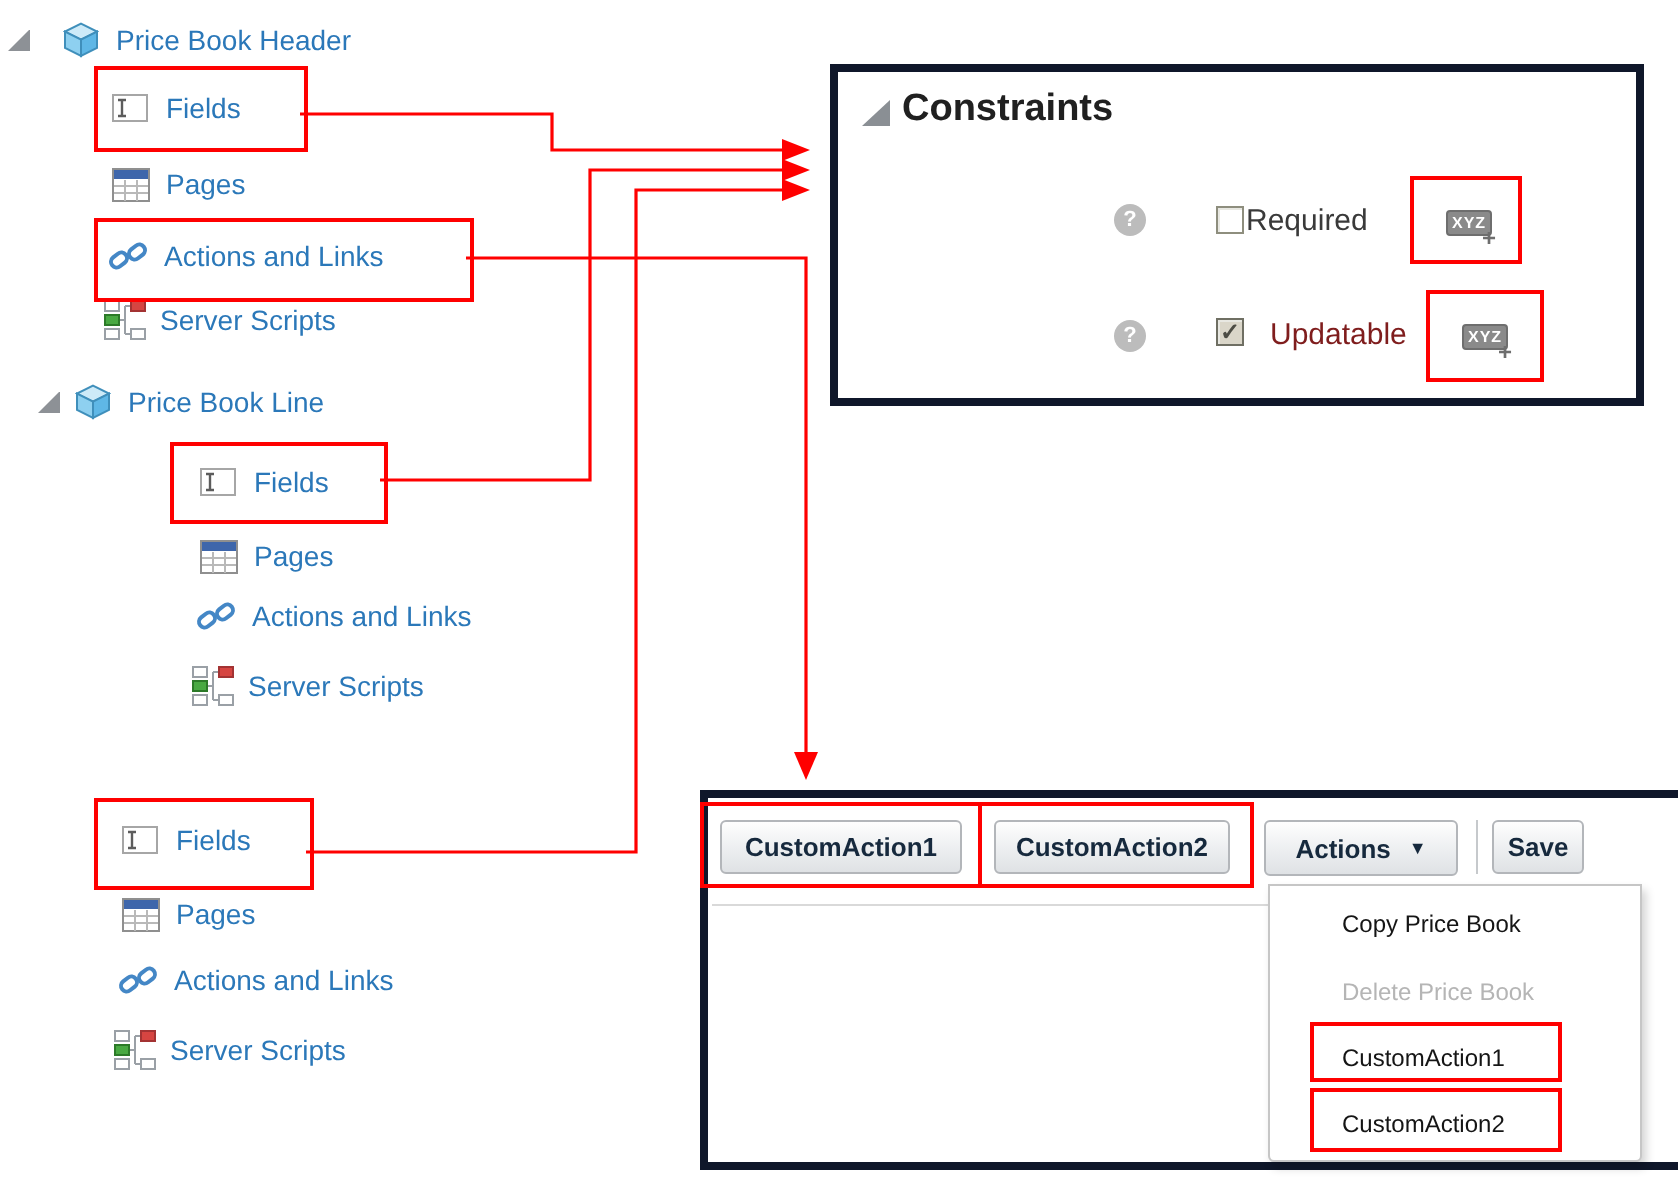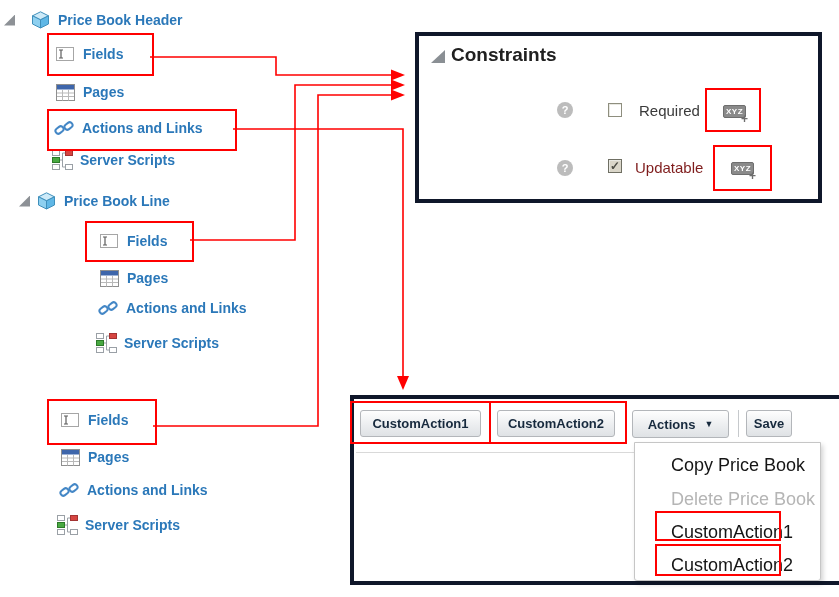--- a/index.html
+++ b/index.html
@@ -6,21 +6,21 @@
   .stage{position:relative;width:839px;height:597px;background:#fff;
          font-family:"Liberation Sans",sans-serif;overflow:hidden;}
 
   
   .tree-row{position:absolute;display:flex;align-items:center;height:20px;white-space:nowrap;cursor:pointer;}
   .tree-label{color:#2b78b9;font-size:14px;}
   .tri{width:11px;height:11px;background:#8d9196;
        clip-path:polygon(100% 0,100% 100%,0 100%);flex:0 0 auto;}
   .tri.big{width:14px;height:13px;background:#8a8f94;}
   .node-icon{width:22px;display:flex;justify-content:center;align-items:center;flex:0 0 auto;}
-  .gap14{margin-left:14px;} .gap4{margin-left:5px;} .lblgap{margin-left:7px;font-weight:bold;}
+  .gap14{margin-left:14px;} .gap4{margin-left:5px;} .lblgap{margin-left:7px;}
 
   
   .ann-box{position:absolute;border:2px solid #ff0000;z-index:15;pointer-events:none;}
   .ann-svg{position:absolute;left:0;top:0;z-index:20;pointer-events:none;}
 
   
   .panel{position:absolute;background:#fff;border:4px solid #0f172a;box-sizing:border-box;}
   .constraints-title{position:absolute;left:32px;top:8px;font-size:19px;font-weight:bold;color:#202020;}
   .help-icon{position:absolute;width:16px;height:16px;border-radius:50%;background:#bcbcbc;color:#fff;
              font-size:11px;font-weight:bold;text-align:center;line-height:16px;}
@@ -37,21 +37,21 @@
 
   
   .btn{position:absolute;display:flex;align-items:center;justify-content:center;box-sizing:border-box;
        background:linear-gradient(#fefefe,#eceef0 55%,#dfe2e5);border:1px solid #b3b6ba;border-radius:3px;
        font-weight:bold;font-size:13px;color:#16293d;cursor:pointer;}
   .caret{font-size:9px;margin-left:9px;color:#16293d;}
   .tb-sep{position:absolute;width:1px;background:#c6c9cc;}
   .hr{position:absolute;height:1px;background:#d9d9d9;}
   .menu{position:absolute;background:#fff;border:1px solid #c6c6c6;border-radius:0 0 3px 3px;
         box-shadow:2px 3px 5px rgba(0,0,0,0.18);z-index:5;}
-  .menu-item{position:absolute;left:36px;font-size:18px;color:#151515;white-space:nowrap;cursor:pointer;text-align:right;}
+  .menu-item{position:absolute;left:36px;font-size:12px;color:#151515;white-space:nowrap;cursor:pointer;text-align:right;}
   .menu-item.disabled{color:#b5b5b5;cursor:default;}
 </style>
 </head>
 <body>
 
 <div class="stage">
 
   <div class="tree-row" style="left:4px;top:10px">
     <span class="tri"></span>
     <span class="node-icon gap14">
@@ -205,21 +205,21 @@
     </span>
     <span class="tree-label lblgap">Server Scripts</span>
   </div>
 
   <div class="panel" style="left:415px;top:32px;width:407px;height:171px">
     <span class="tri big" style="position:absolute;left:12px;top:14px"></span>
     <div class="constraints-title">Constraints</div>
 
     <div class="help-icon" style="left:138px;top:66px">?</div>
     <div class="cbx" style="left:189px;top:67px"></div>
-    <div class="c-label" style="left:220px;top:66px">Required</div>
+    <div class="c-label" style="left:204px;top:66px">Required</div>
     <div class="xyz-icon" style="left:304px;top:69px">
       <span class="xyz-badge">XYZ</span>
       <span class="xyz-plus">+</span>
     </div>
 
     <div class="help-icon" style="left:138px;top:124px">?</div>
     <div class="cbx checked" style="left:189px;top:123px">✓</div>
     <div class="c-label dim" style="left:216px;top:123px">Updatable</div>
     <div class="xyz-icon" style="left:312px;top:126px">
       <span class="xyz-badge">XYZ</span>

